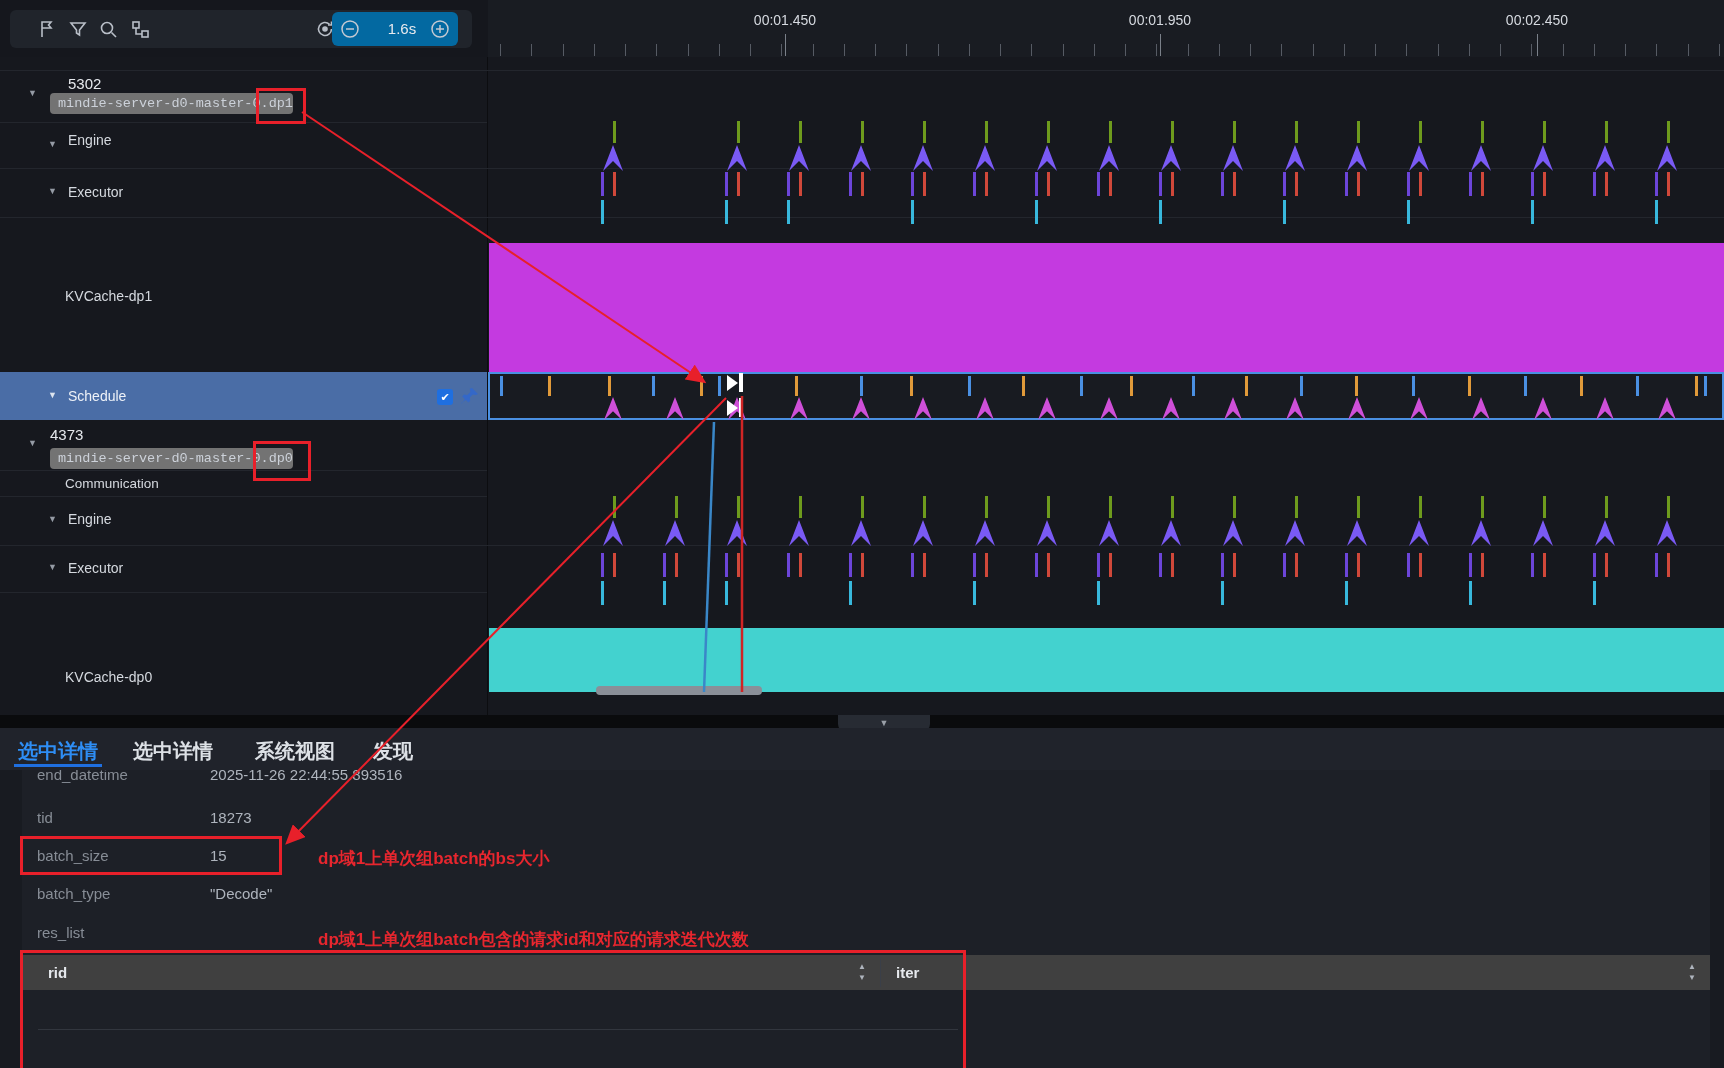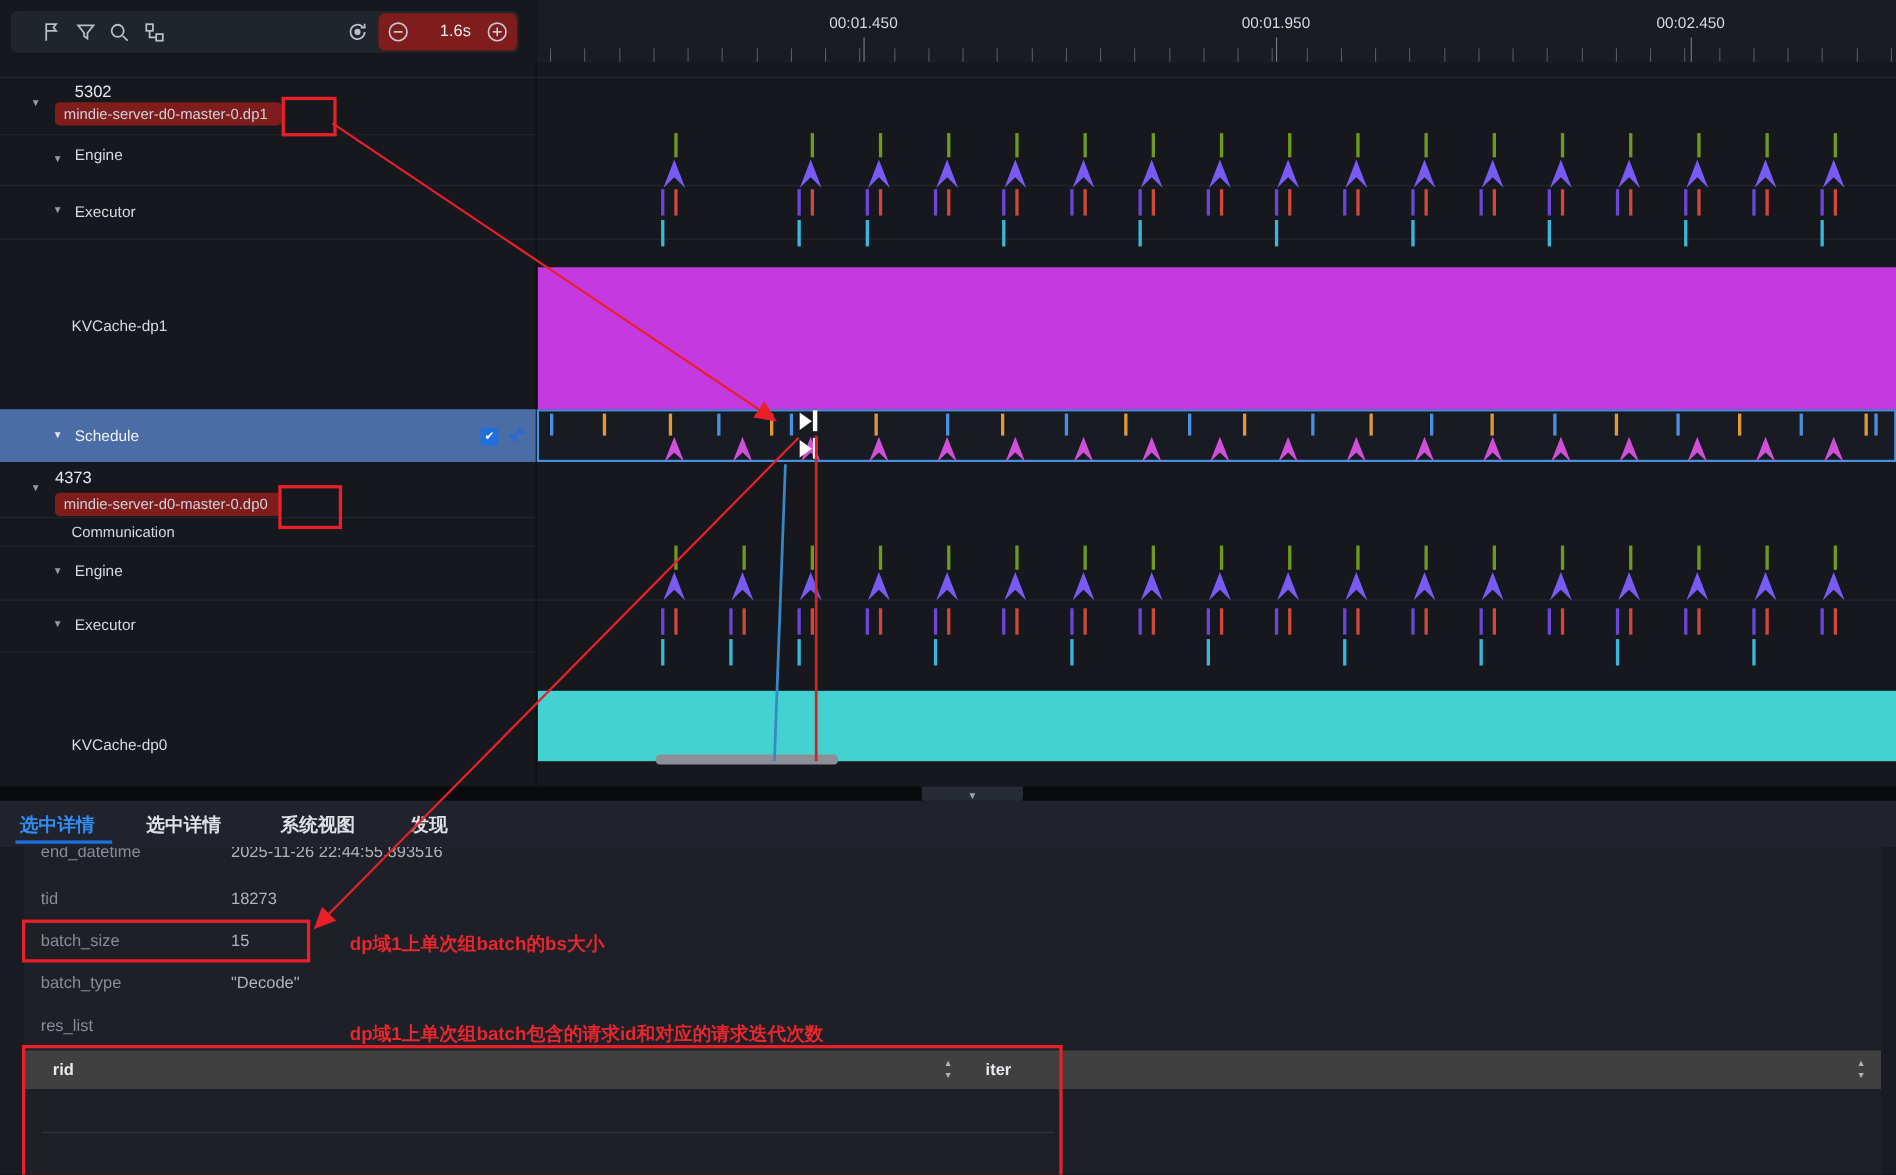--- a/index.html
+++ b/index.html
@@ -2,52 +2,52 @@
 <html><head>
 <meta charset="utf-8">
 <style>
   html,body{margin:0;padding:0;background:#0c0d10;}
   #app{position:relative;width:1724px;height:1068px;background:#15171d;overflow:hidden;
        font-family:"Liberation Sans",sans-serif;color:#c7ccd3;}
   .abs{position:absolute;}
   
   #toolbar{left:10px;top:10px;width:462px;height:38px;background:#20242b;border-radius:6px;}
   .tbicon{position:absolute;top:9px;width:20px;height:20px;color:#b9bfc8;}
-  #zoomgroup{position:absolute;left:334px;top:2px;width:126px;height:34px;background:#7f1d1d;border-radius:6px;}
+  #zoomgroup{position:absolute;left:322px;top:2px;width:126px;height:34px;background:#0369a1;border-radius:6px;}
   #zoomlevel{position:absolute;left:50px;top:8px;width:40px;text-align:center;font-size:15px;color:#e8eaee;}
   
   #ruler{left:488px;top:0;width:1236px;height:57px;background:#191c22;border-bottom:1px solid #23262d;}
   .rlabel{position:absolute;top:12px;width:140px;text-align:center;font-size:14px;color:#d6dae0;}
   .tick{position:absolute;background:#565b64;width:1px;}
   
   #leftpanel{left:0;top:57px;width:487px;height:658px;background:#16181e;border-right:2px solid #0c0d10;}
   #tracksbg{left:488px;top:57px;width:1236px;height:658px;background:#16181e;}
   .rowline{position:absolute;left:0;width:1724px;height:1px;background:#23262d;}
   .pid{position:absolute;font-size:15px;color:#e6e9ed;}
-  .badge{position:absolute;background:#7f1d1d;border-radius:4px;font-size:13.5px;color:#ccd1d9;
-         padding:3px 13px 3px 8px;white-space:nowrap;}
+  .badge{position:absolute;background:#737373;border-radius:4px;font-size:13.5px;color:#ccd1d9;
+         padding:3px 0 3px 8px;white-space:nowrap;font-family:Liberation Mono, monospace;}
   .tri{position:absolute;font-size:9px;color:#959ba5;}
   .trklabel{position:absolute;font-size:14px;color:#d5d9df;}
   #schedrow{left:0;top:372px;width:487px;height:48px;background:#4a6da6;}
   #schedtrack{left:488px;top:372px;width:1236px;height:48px;background:#181b21;
               border:2px solid #4a90e2;box-sizing:border-box;}
   #checkbox{left:437px;top:389px;width:16px;height:16px;background:#1f6fe0;border-radius:3px;
             color:#fff;font-size:11px;text-align:center;line-height:16px;}
   
   #kv1block{left:489px;top:243px;width:1235px;height:129px;background:#c43ae0;}
   #kv2block{left:489px;top:628px;width:1235px;height:64px;background:#43d2cf;}
   #scrollbar{left:596px;top:686px;width:166px;height:9px;background:#8a8f98;border-radius:4px;}
   
   #midstrip{left:0;top:715px;width:1724px;height:13px;background:#0a0b0d;}
   #collapsetab{left:838px;top:715px;width:92px;height:17px;background:#272b33;
                border-radius:0 0 8px 8px;text-align:center;font-size:9px;color:#9aa0a8;line-height:16px;}
   
   #bottompanel{left:0;top:728px;width:1724px;height:340px;background:#181b21;}
   #tabbar{left:0;top:728px;width:1724px;height:42px;background:#20232b;z-index:3;}
-  .tab{position:absolute;top:10px;font-size:17px;color:#dde1e6;font-weight:bold;}
+  .tab{position:absolute;top:10px;font-size:20px;color:#dde1e6;font-weight:bold;}
   .tab.active{color:#2e8ef5;}
   #tabunderline{left:14px;top:764px;width:88px;height:3px;background:#1f6fe0;z-index:3;}
   #detailpanel{left:22px;top:770px;width:1688px;height:298px;background:#1d2027;z-index:1;}
   .dlabel{position:absolute;left:37px;font-size:15px;color:#878d96;}
   .dvalue{position:absolute;left:210px;font-size:15px;color:#aeb4bd;}
   
   #tblheader{left:22px;top:955px;width:1688px;height:35px;background:#404040;z-index:1;}
   .thtext{position:absolute;top:9px;font-size:15px;font-weight:bold;color:#e6e9ed;}
   .sorticon{position:absolute;top:6px;font-size:8px;color:#aeb4bd;line-height:11px;text-align:center;}
   .coldiv{position:absolute;left:880px;top:958px;width:1px;height:29px;background:#3a3f48;z-index:2;}

